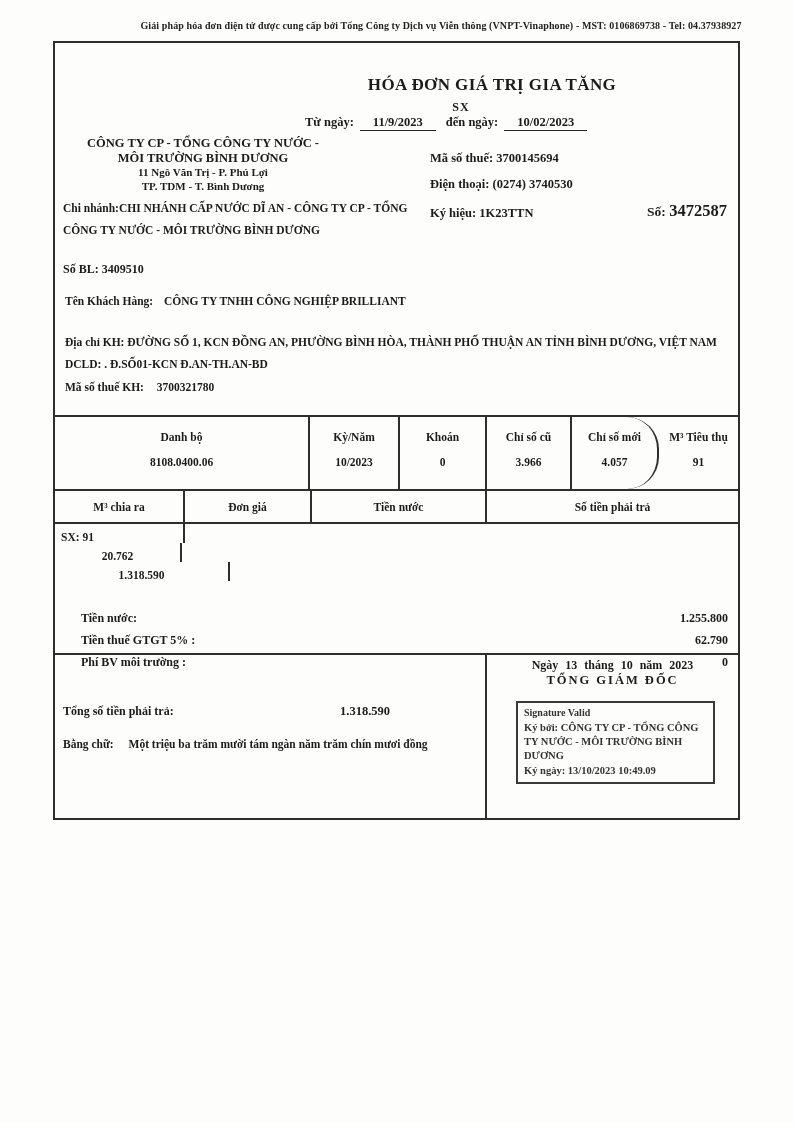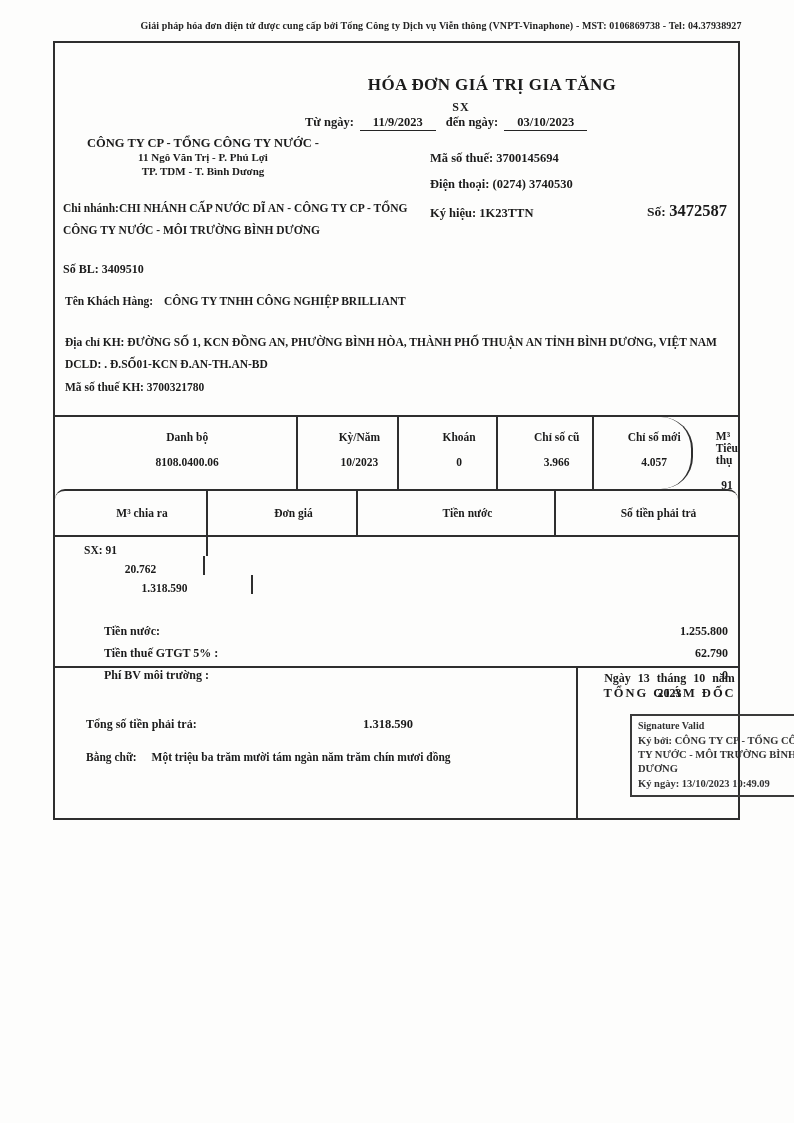--- a/index.html
+++ b/index.html
@@ -31,43 +31,43 @@
   .sobl{top:219px;left:8px;font-size:12px;}
   .meta-tax{top:108px;left:375px;font-size:12.5px;}
   .meta-phone{top:134px;left:375px;font-size:12.5px;}
   .meta-serial{top:163px;left:375px;font-size:12.5px;}
   .meta-number{top:158px;left:592px;font-size:13.5px;white-space:nowrap;}
   .meta-number .num{font-size:16.5px;}
   .cust-name{top:252px;left:10px;font-size:11.5px;}
   .cust-name .val{margin-left:8px;}
   .cust-addr{top:288px;left:10px;width:665px;font-size:11.5px;line-height:22px;}
   .cust-tax{top:338px;left:10px;font-size:11.5px;}
-  .cust-tax .val{}
+  .cust-tax .val{margin-left:10px;}
   
   .table{top:372px;left:0;width:683px;height:403px;display:flex;flex-direction:column;box-sizing:border-box;}
   .trow{display:flex;border-top:2px solid #2e2e2e;box-sizing:border-box;}
-  .trow .cell{box-sizing:border-box;border-right:2px solid #2e2e2e;margin-left:23px;}
-  .trow .cell:last-child{border-right:none;justify-content:center;}
+  .trow .cell{box-sizing:border-box;border-right:2px solid #2e2e2e;}
+  .trow .cell:last-child{border-right:none;}
   .r1{height:74px;}
   .r1 .cell{display:flex;flex-direction:column;align-items:center;}
   .r1 .h{margin-top:14px;font-size:11.5px;}
   .r1 .v{margin-top:13px;font-size:11.5px;}
-  .r2h{height:46px;border-radius:10px;}
+  .r2h{height:33px;}
   .r2h .cell{display:flex;align-items:center;justify-content:center;font-size:11.5px;}
   .r2d{height:131px;flex-direction:column;}
   .r2d .cell{font-size:11.5px;padding-top:7px;text-align:center;}
   .r2d .cell.first{text-align:left;padding-left:6px;}
   .c-danhbo{width:255px;} .c-kynam{width:90px;} .c-khoan{width:87px;}
   .c-cscu{width:85px;} .c-csmoi{width:87px;border-radius:32px;} .c-m3{flex:1;}
   .c-chiara{width:130px;} .c-dongia{width:127px;} .c-tiennuoc{width:175px;} .c-sotien{flex:1;}
   .charges{padding:26px 10px 0 26px !important;text-align:left !important;}
   .charge-row{display:flex;justify-content:space-between;font-size:12px;line-height:22px;}
   .r3{flex:1;}
   .r3 .cell{position:relative;}
-  .r3 .cell-left{width:500px;padding-left:26px;}
+  .r3 .cell-left{width:432px;padding-left:26px;}
   .r3 .cell-right{flex:1;text-align:center;}
   .total-label{position:absolute;left:8px;top:49px;font-size:12px;}
   .total-value{position:absolute;left:285px;top:49px;font-size:12.5px;}
   .words{position:absolute;left:8px;top:83px;width:415px;font-size:11.5px;}
   .words .val{margin-left:12px;}
   .sign-date{position:absolute;top:3px;left:0;width:100%;font-size:12px;word-spacing:4px;}
   .sign-role{position:absolute;top:18px;left:0;width:100%;font-size:12.5px;letter-spacing:2px;}
   .sigbox{
     position:absolute;left:29px;top:46px;width:199px;height:83px;
     border:2px solid #3a3a3a;box-sizing:border-box;text-align:left;
@@ -83,25 +83,26 @@
 <div class="page">
 
   <div class="abs provider">Giải pháp hóa đơn điện tử được cung cấp bởi Tổng Công ty Dịch vụ Viễn thông (VNPT-Vinaphone) - MST: 0106869738 - Tel: 04.37938927</div>
 
   <div class="abs invoice-box">
 
     <div class="abs title">HÓA ĐƠN GIÁ TRỊ GIA TĂNG</div>
     <div class="abs subtitle">SX</div>
 
     <div class="abs daterange">
-      <span>Từ ngày:</span><span class="dateu">11/9/2023</span><span class="lbl2">đến ngày:</span><span class="dateu">03/10/2023</span>
+      <span>Từ ngày:</span><span class="dateu">11/9/2023</span><span class="lbl2">đến ngày:</span><span class="dateu">10/02/2023</span>
     </div>
 
     <div class="abs seller-center">
       <div class="seller-name">CÔNG TY CP - TỔNG CÔNG TY NƯỚC -</div>
+      <div class="seller-name">MÔI TRƯỜNG BÌNH DƯƠNG</div>
       <div class="seller-addr">11 Ngô Văn Trị - P. Phú Lợi</div>
       <div class="seller-addr">TP. TDM - T. Bình Dương</div>
     </div>
 
     <div class="abs branch">Chi nhánh:CHI NHÁNH CẤP NƯỚC DĨ AN - CÔNG TY CP - TỔNG CÔNG TY NƯỚC - MÔI TRƯỜNG BÌNH DƯƠNG</div>
     <div class="abs sobl">Số BL:  3409510</div>
 
     <div class="abs meta-tax">Mã số thuế: 3700145694</div>
     <div class="abs meta-phone">Điện thoại: (0274) 3740530</div>
     <div class="abs meta-serial">Ký hiệu: 1K23TTN</div>

